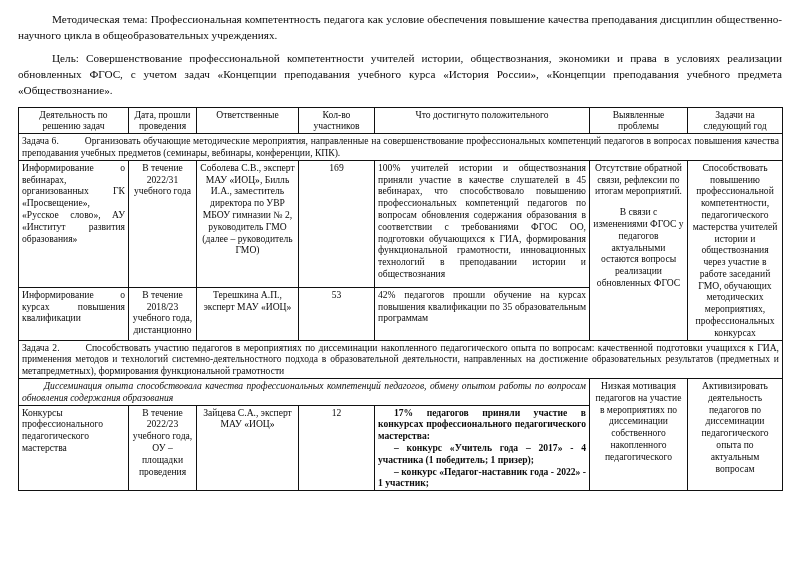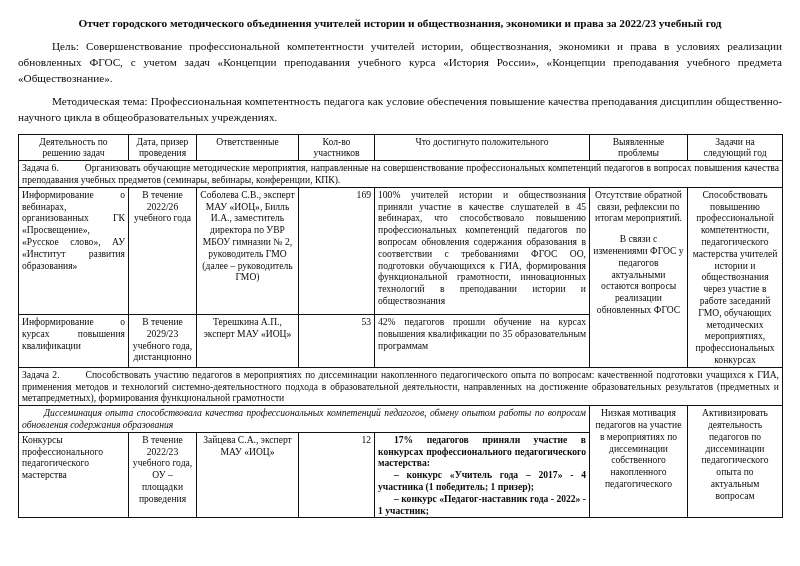--- a/index.html
+++ b/index.html
@@ -61,21 +61,21 @@
     font-size: 10.3px;
     line-height: 1.22;
     padding-top: 2px;
   }
   td.ctr {
     text-align: center;
     font-size: 10.2px;
     line-height: 1.25;
   }
   td.num {
-    text-align: right;
+    text-align: center;
     font-size: 10.2px;
   }
   td.just {
     text-align: justify;
     text-align-last: left;
     font-size: 10.2px;
     line-height: 1.24;
   }
   td.leftcell {
     text-align: justify;
@@ -104,64 +104,63 @@
   }
   .ach-ind { display: block; text-indent: 16px; font-weight: bold; }
   .p-indent { text-indent: 16px; }
   .blank-line { display: block; height: 9px; }
 </style>
 </head>
 <body>
 
 <div class="page">
 
-  <div class="doc-title">Отчет городского методического объединения учителей истории и обществознания, экономики и права за 2022/23 учебный год</div>
 
+  <p class="para">Методическая тема: Профессиональная компетентность педагога как условие обеспечения повышение качества преподавания дисциплин общественно-научного цикла в общеобразовательных учреждениях.</p>
   <p class="para">Цель: Совершенствование профессиональной компетентности учителей истории, обществознания, экономики и права в условиях реализации обновленных ФГОС, с учетом задач «Концепции преподавания учебного курса «История России», «Концепции преподавания учебного предмета «Обществознание».</p>
-  <p class="para">Методическая тема: Профессиональная компетентность педагога как условие обеспечения повышение качества преподавания дисциплин общественно-научного цикла в общеобразовательных учреждениях.</p>
 
   <table class="main">
     <colgroup>
       <col style="width:110px">
       <col style="width:68px">
       <col style="width:102px">
       <col style="width:76px">
       <col style="width:215px">
       <col style="width:98px">
       <col style="width:95px">
     </colgroup>
     <thead>
       <tr>
         <th class="hdr">Деятельность по решению задач</th>
-        <th class="hdr">Дата, призер проведения</th>
+        <th class="hdr">Дата, прошли проведения</th>
         <th class="hdr">Ответственные</th>
         <th class="hdr">Кол-во участников</th>
         <th class="hdr">Что достигнуто положительного</th>
         <th class="hdr">Выявленные проблемы</th>
         <th class="hdr">Задачи на следующий год</th>
       </tr>
     </thead>
     <tbody>
       <tr>
         <td class="taskrow" colspan="7"><span class="tlabel">Задача 6.</span><span class="tgap"></span><span>Организовать обучающие методические мероприятия, направленные на совершенствование профессиональных компетенций педагогов в вопросах повышения качества преподавания учебных предметов (семинары, вебинары, конференции, КПК).</span></td>
       </tr>
 
       <tr>
         <td class="leftcell">Информирование о вебинарах, организованных ГК «Просвещение», «Русское слово», АУ «Институт развития образования»</td>
-        <td class="ctr">В течение 2022/26 учебного года</td>
+        <td class="ctr">В течение 2022/31 учебного года</td>
         <td class="ctr">Соболева С.В., эксперт МАУ «ИОЦ», Билль И.А., заместитель директора по УВР МБОУ гимназии № 2, руководитель ГМО (далее – руководитель ГМО)</td>
         <td class="num">169</td>
         <td class="just"><span class="p-indent">100% учителей истории и обществознания приняли участие в качестве слушателей в 45 вебинарах, что способствовало повышению профессиональных компетенций педагогов по вопросам обновления содержания образования в соответствии с требованиями ФГОС ОО, подготовки обучающихся к ГИА, формирования функциональной грамотности, инновационных технологий в преподавании истории и обществознания</span></td>
         <td class="ctr" rowspan="2"><span>Отсутствие обратной связи, рефлексии по итогам мероприятий.</span><span class="blank-line"></span><span>В связи с изменениями ФГОС у педагогов актуальными остаются вопросы реализации обновленных ФГОС</span></td>
         <td class="ctr" rowspan="2">Способствовать повышению профессиональной компетентности, педагогического мастерства учителей истории и обществознания через участие в работе заседаний ГМО, обучающих методических мероприятиях, профессиональных конкурсах</td>
       </tr>
 
       <tr>
         <td class="leftcell">Информирование о курсах повышения квалификации</td>
-        <td class="ctr">В течение 2029/23 учебного года, дистанционно</td>
+        <td class="ctr">В течение 2018/23 учебного года, дистанционно</td>
         <td class="ctr">Терешкина А.П., эксперт МАУ «ИОЦ»</td>
         <td class="num">53</td>
         <td class="just"><span class="p-indent">42% педагогов прошли обучение на курсах повышения квалификации по 35 образовательным программам</span></td>
       </tr>
 
       <tr>
         <td class="taskrow" colspan="7"><span class="tlabel">Задача 2.</span><span class="tgap"></span><span>Способствовать участию педагогов в мероприятиях по диссеминации накопленного педагогического опыта по вопросам: качественной подготовки учащихся к ГИА, применения методов и технологий системно-деятельностного подхода в образовательной деятельности, направленных на достижение образовательных результатов (предметных и метапредметных), формирования функциональной грамотности</span></td>
       </tr>
 
       <tr>

